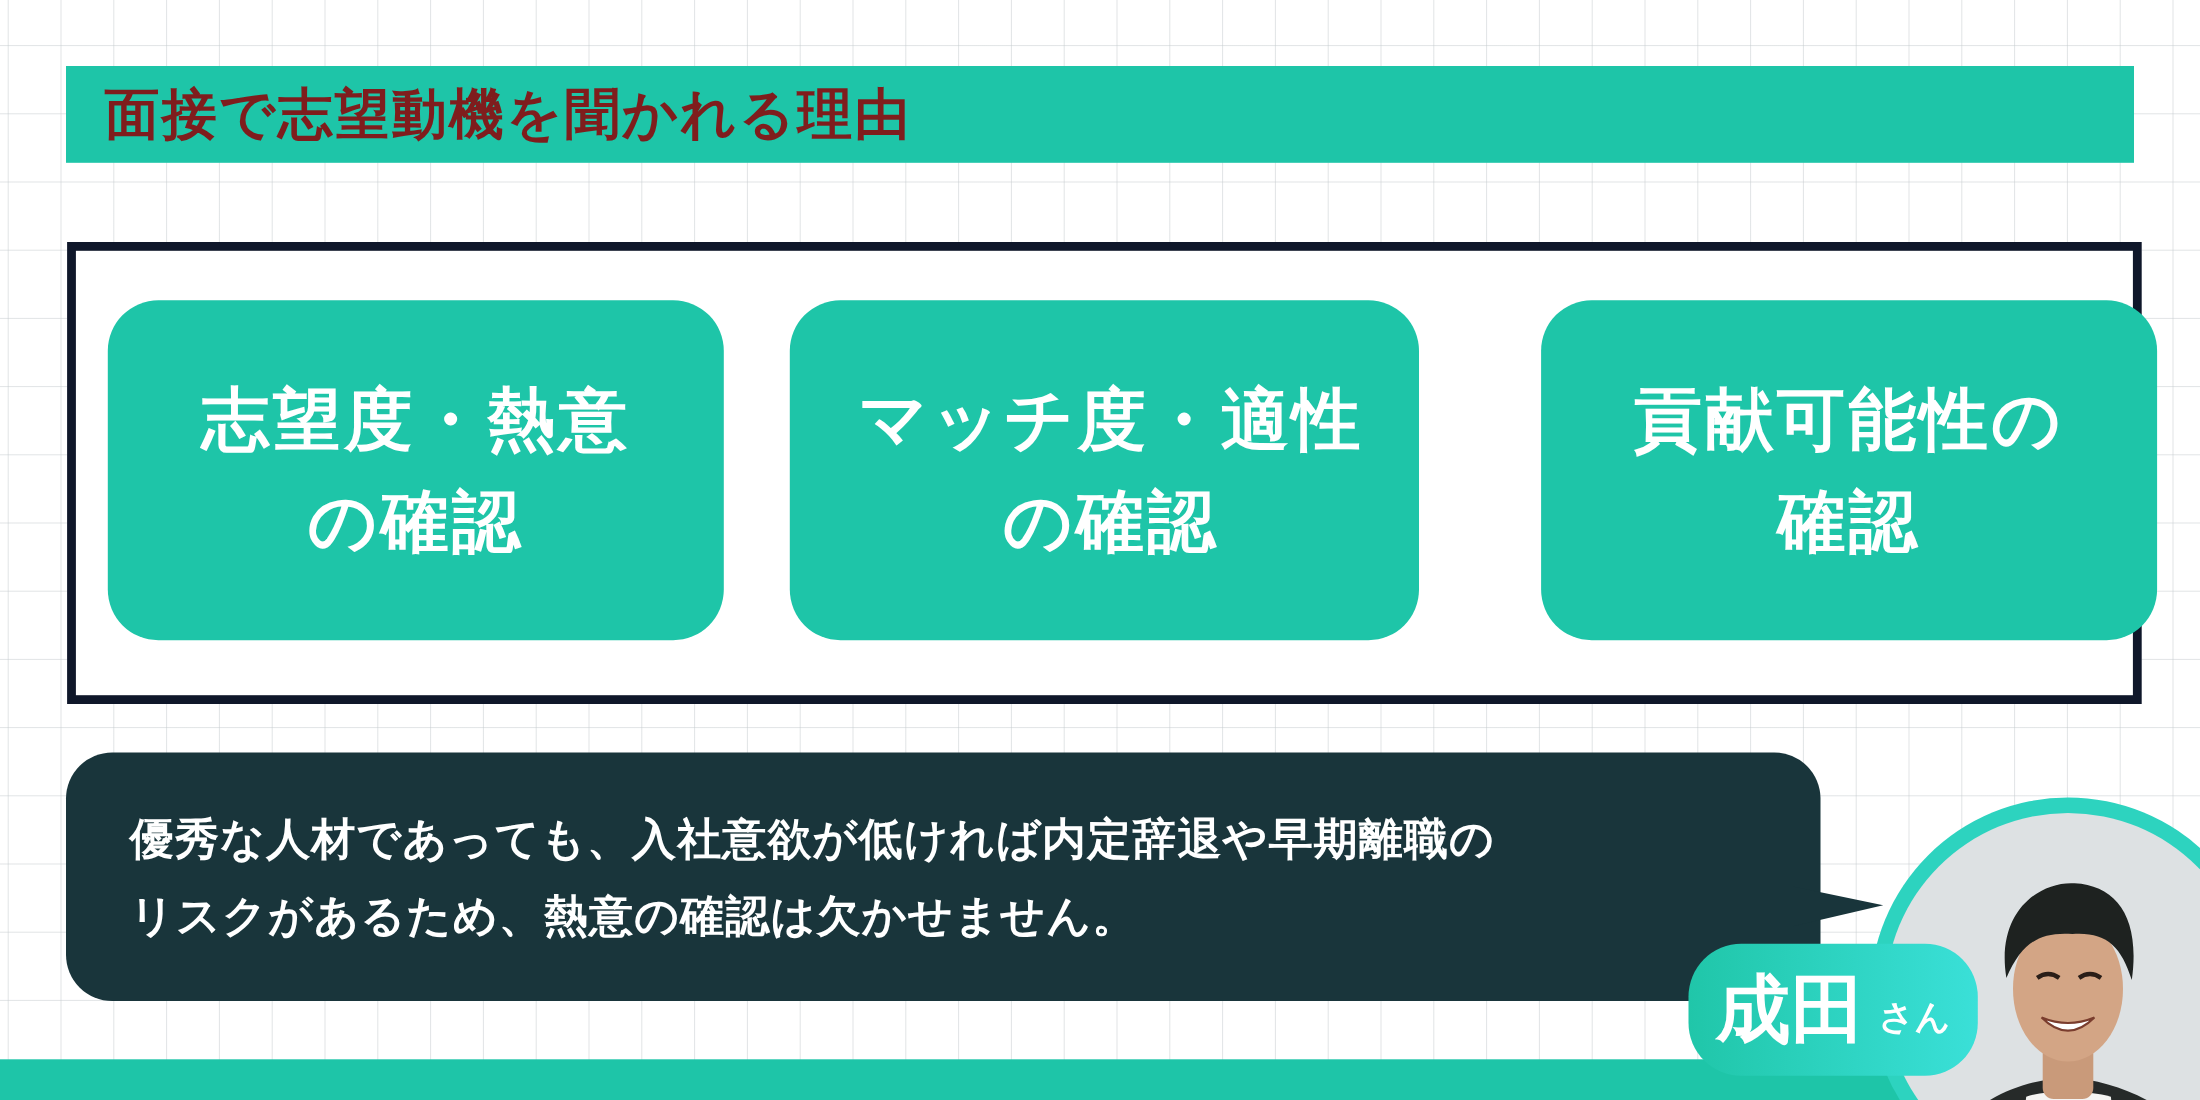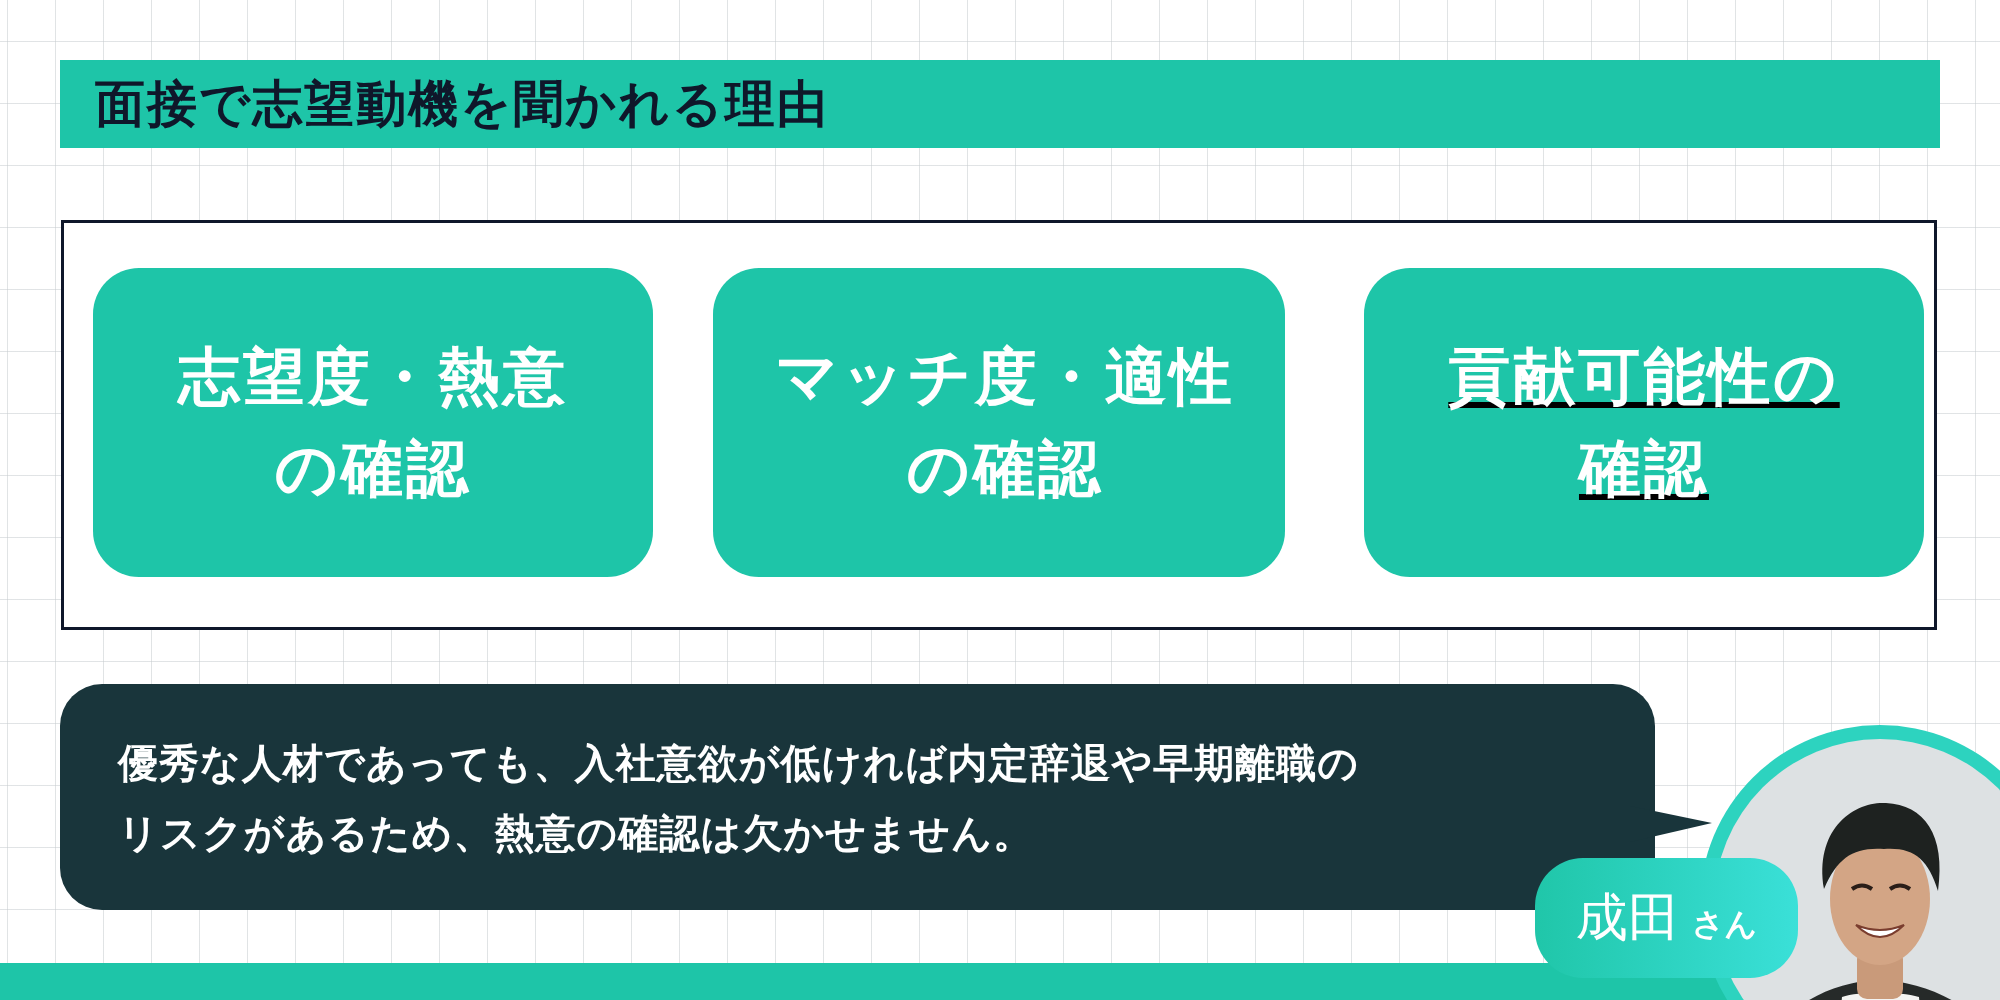--- a/index.html
+++ b/index.html
@@ -11,38 +11,38 @@
       linear-gradient(to bottom, rgba(200,205,208,0.55) 1px, transparent 1px);
     background-size: 48px 62px;
     background-position: 7px 41px;
     font-family: "DejaVu Sans", "Liberation Sans", sans-serif;
   }
   .title-bar {
     position: absolute; left: 60px; top: 60px; width: 1880px; height: 88px;
     background: #1ec5a8; display: flex; align-items: center;
   }
   .title-bar .title {
-    margin-left: 35px; color: #0f172a; font-weight: bold; font-size: 50px; letter-spacing: 2px;
+    margin-left: 35px; color: #7f1d1d; font-weight: bold; font-size: 50px; letter-spacing: 2px;
   }
   .reasons-box {
     position: absolute; left: 61px; top: 220px; width: 1870px; height: 404px;
-    border: 3px solid #0f172a; background: #ffffff;
+    border: 8px solid #0f172a; background: #ffffff;
   }
   .card {
     position: absolute; top: 45px; width: 560px; height: 309px;
     background: #1ec5a8; border-radius: 46px;
     display: flex; align-items: center; justify-content: center; text-align: center;
   }
   .card .card-text {
     color: #fff; font-weight: bold; font-size: 62px; line-height: 92px; letter-spacing: 3px;
     white-space: pre-line;
   }
   .card-1 { left: 29px; }
   .card-2 { left: 649px; padding-left: 12px; }
-  .card-3 { left: 1300px; text-decoration: underline; }
+  .card-3 { left: 1332px; }
   .bubble {
     position: absolute; left: 60px; top: 684px; width: 1575px; height: 226px;
     background: #19353b; border-radius: 42px; padding-left: 20px;
   }
   .bubble-tail {
     position: absolute; left: 1630px; top: 806px; width: 82px; height: 36px;
   }
   .bubble .bubble-text {
     position: absolute; left: 58px; top: 44px; color: #fff; font-weight: bold;
     font-size: 40px; line-height: 70px; letter-spacing: 1px; white-space: pre-line;
@@ -57,21 +57,21 @@
   .avatar .photo {
     position: absolute; left: 14px; top: 14px; width: 332px; height: 332px; border-radius: 50%;
     background: #dde1e3; overflow: hidden;
   }
   .name-pill {
     position: absolute; left: 1535px; top: 858px; width: 263px; height: 120px;
     border-radius: 48px;
     background: linear-gradient(90deg, #20c6a9 0%, #3ae0d8 100%);
     display: flex; align-items: center; justify-content: center;
   }
-  .name-pill .name { color: #fff; font-weight: normal; font-size: 52px; text-align: center; }
+  .name-pill .name { color: #fff; font-weight: bold; font-size: 68px; text-align: center; }
   .name-pill .honorific { color: #fff; font-weight: bold; font-size: 32px; margin-left: 12px; margin-top: 14px; }
 </style>
 </head>
 <body>
 
 <div class="title-bar">
   <span class="title">面接で志望動機を聞かれる理由</span>
 </div>
 
 <div class="reasons-box">

